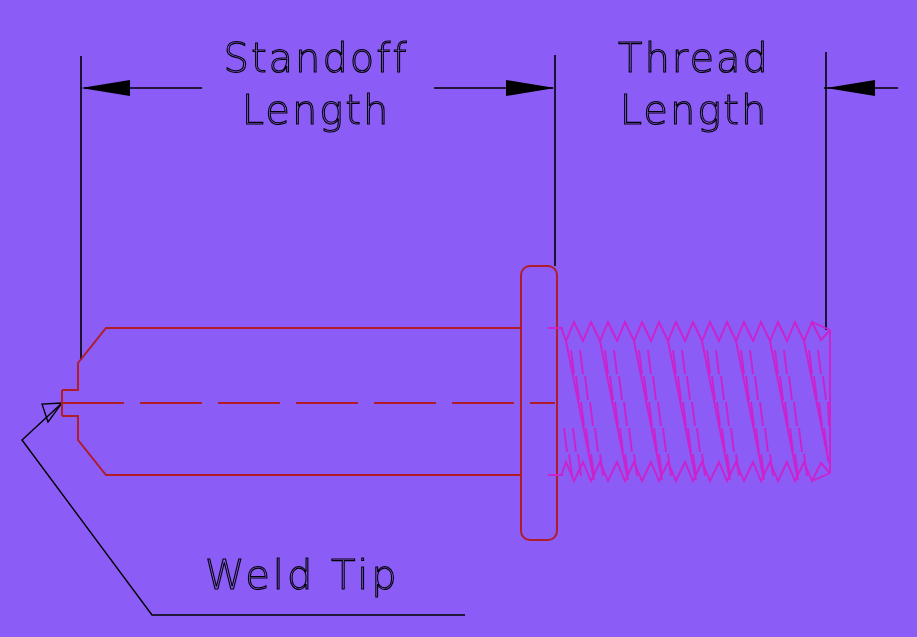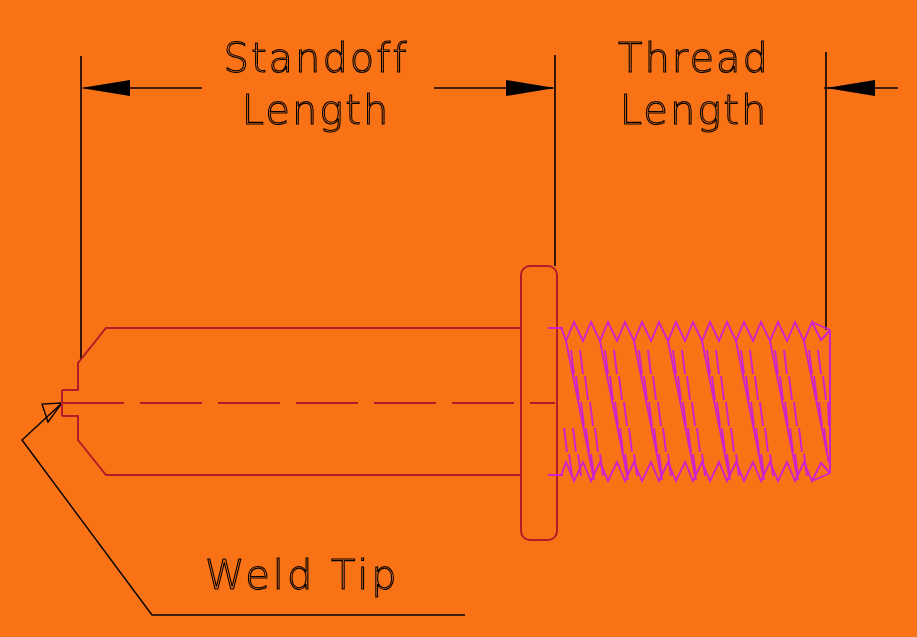--- a/index.html
+++ b/index.html
@@ -10,21 +10,21 @@
   body {
     width: 917px;
     height: 637px;
     font-family: "DejaVu Sans", sans-serif;
     overflow: hidden;
   }
   #drawing-canvas {
     position: relative;
     width: 917px;
     height: 637px;
-    background: #f97316;
+    background: #8b5cf6;
   }
   svg#cad-svg {
     display: block;
     width: 917px;
     height: 637px;
   }
   .dim-text {
     font-family: "DejaVu Sans", sans-serif;
     font-size: 40px;
     font-weight: 300;

